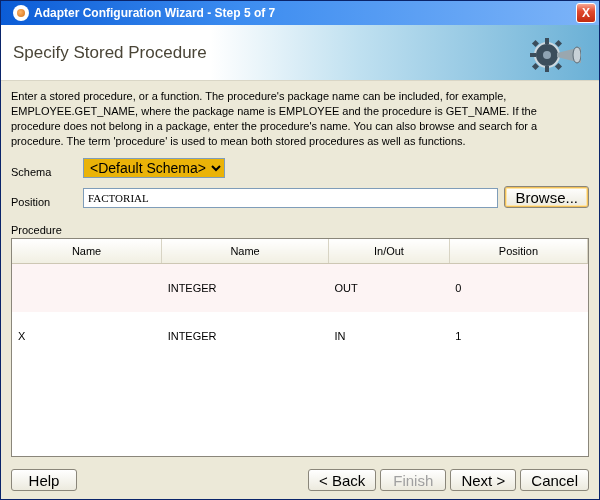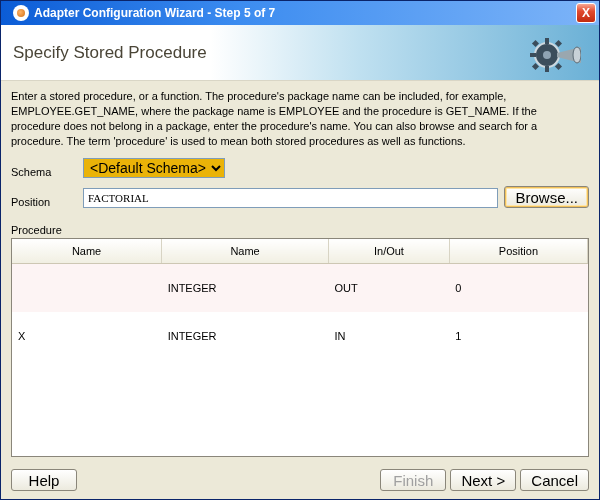--- a/index.html
+++ b/index.html
@@ -264,18 +264,19 @@
         </tbody>
       </table>
       <div class="table-fill"></div>
     </div>
 
   </div>
 
   <div class="footer">
     <button class="btn">Help</button>
     <div class="spacer"></div>
+    <button class="btn">&lt; Back</button>
     <button class="btn" disabled="">Finish</button>
     <button class="btn">Next &gt;</button>
     <button class="btn">Cancel</button>
   </div>
 
 </div>
 
 </body></html>

